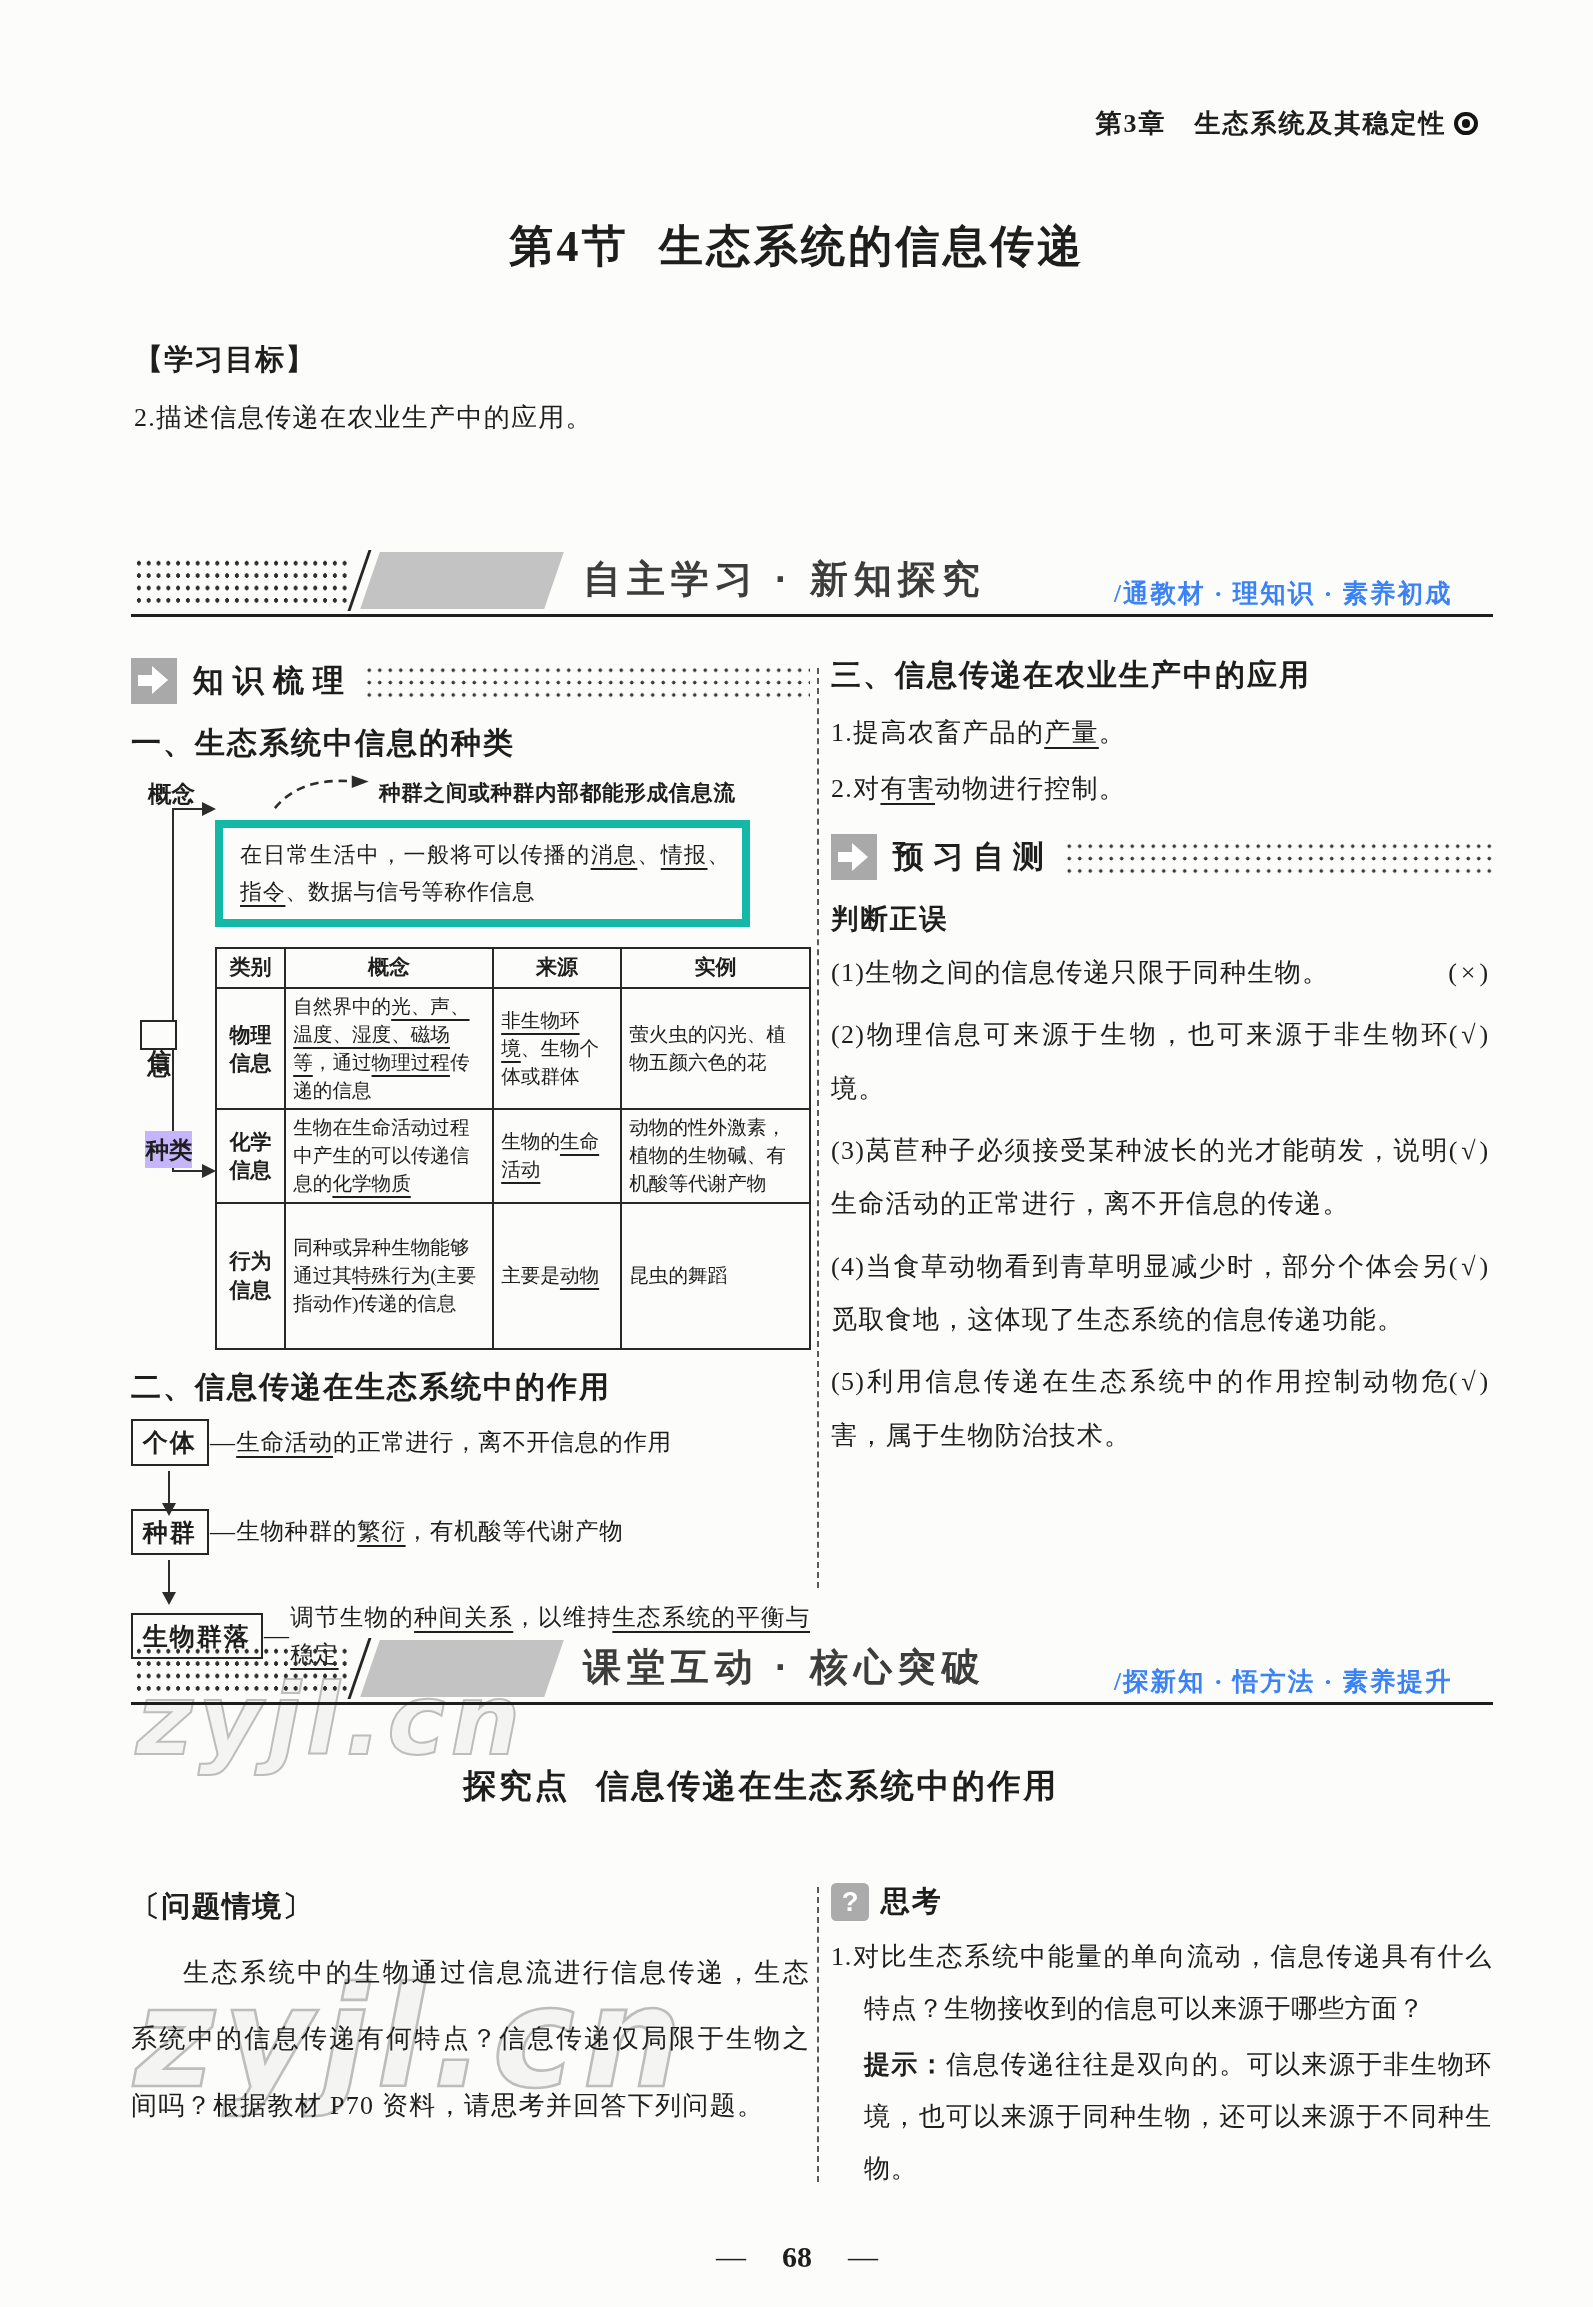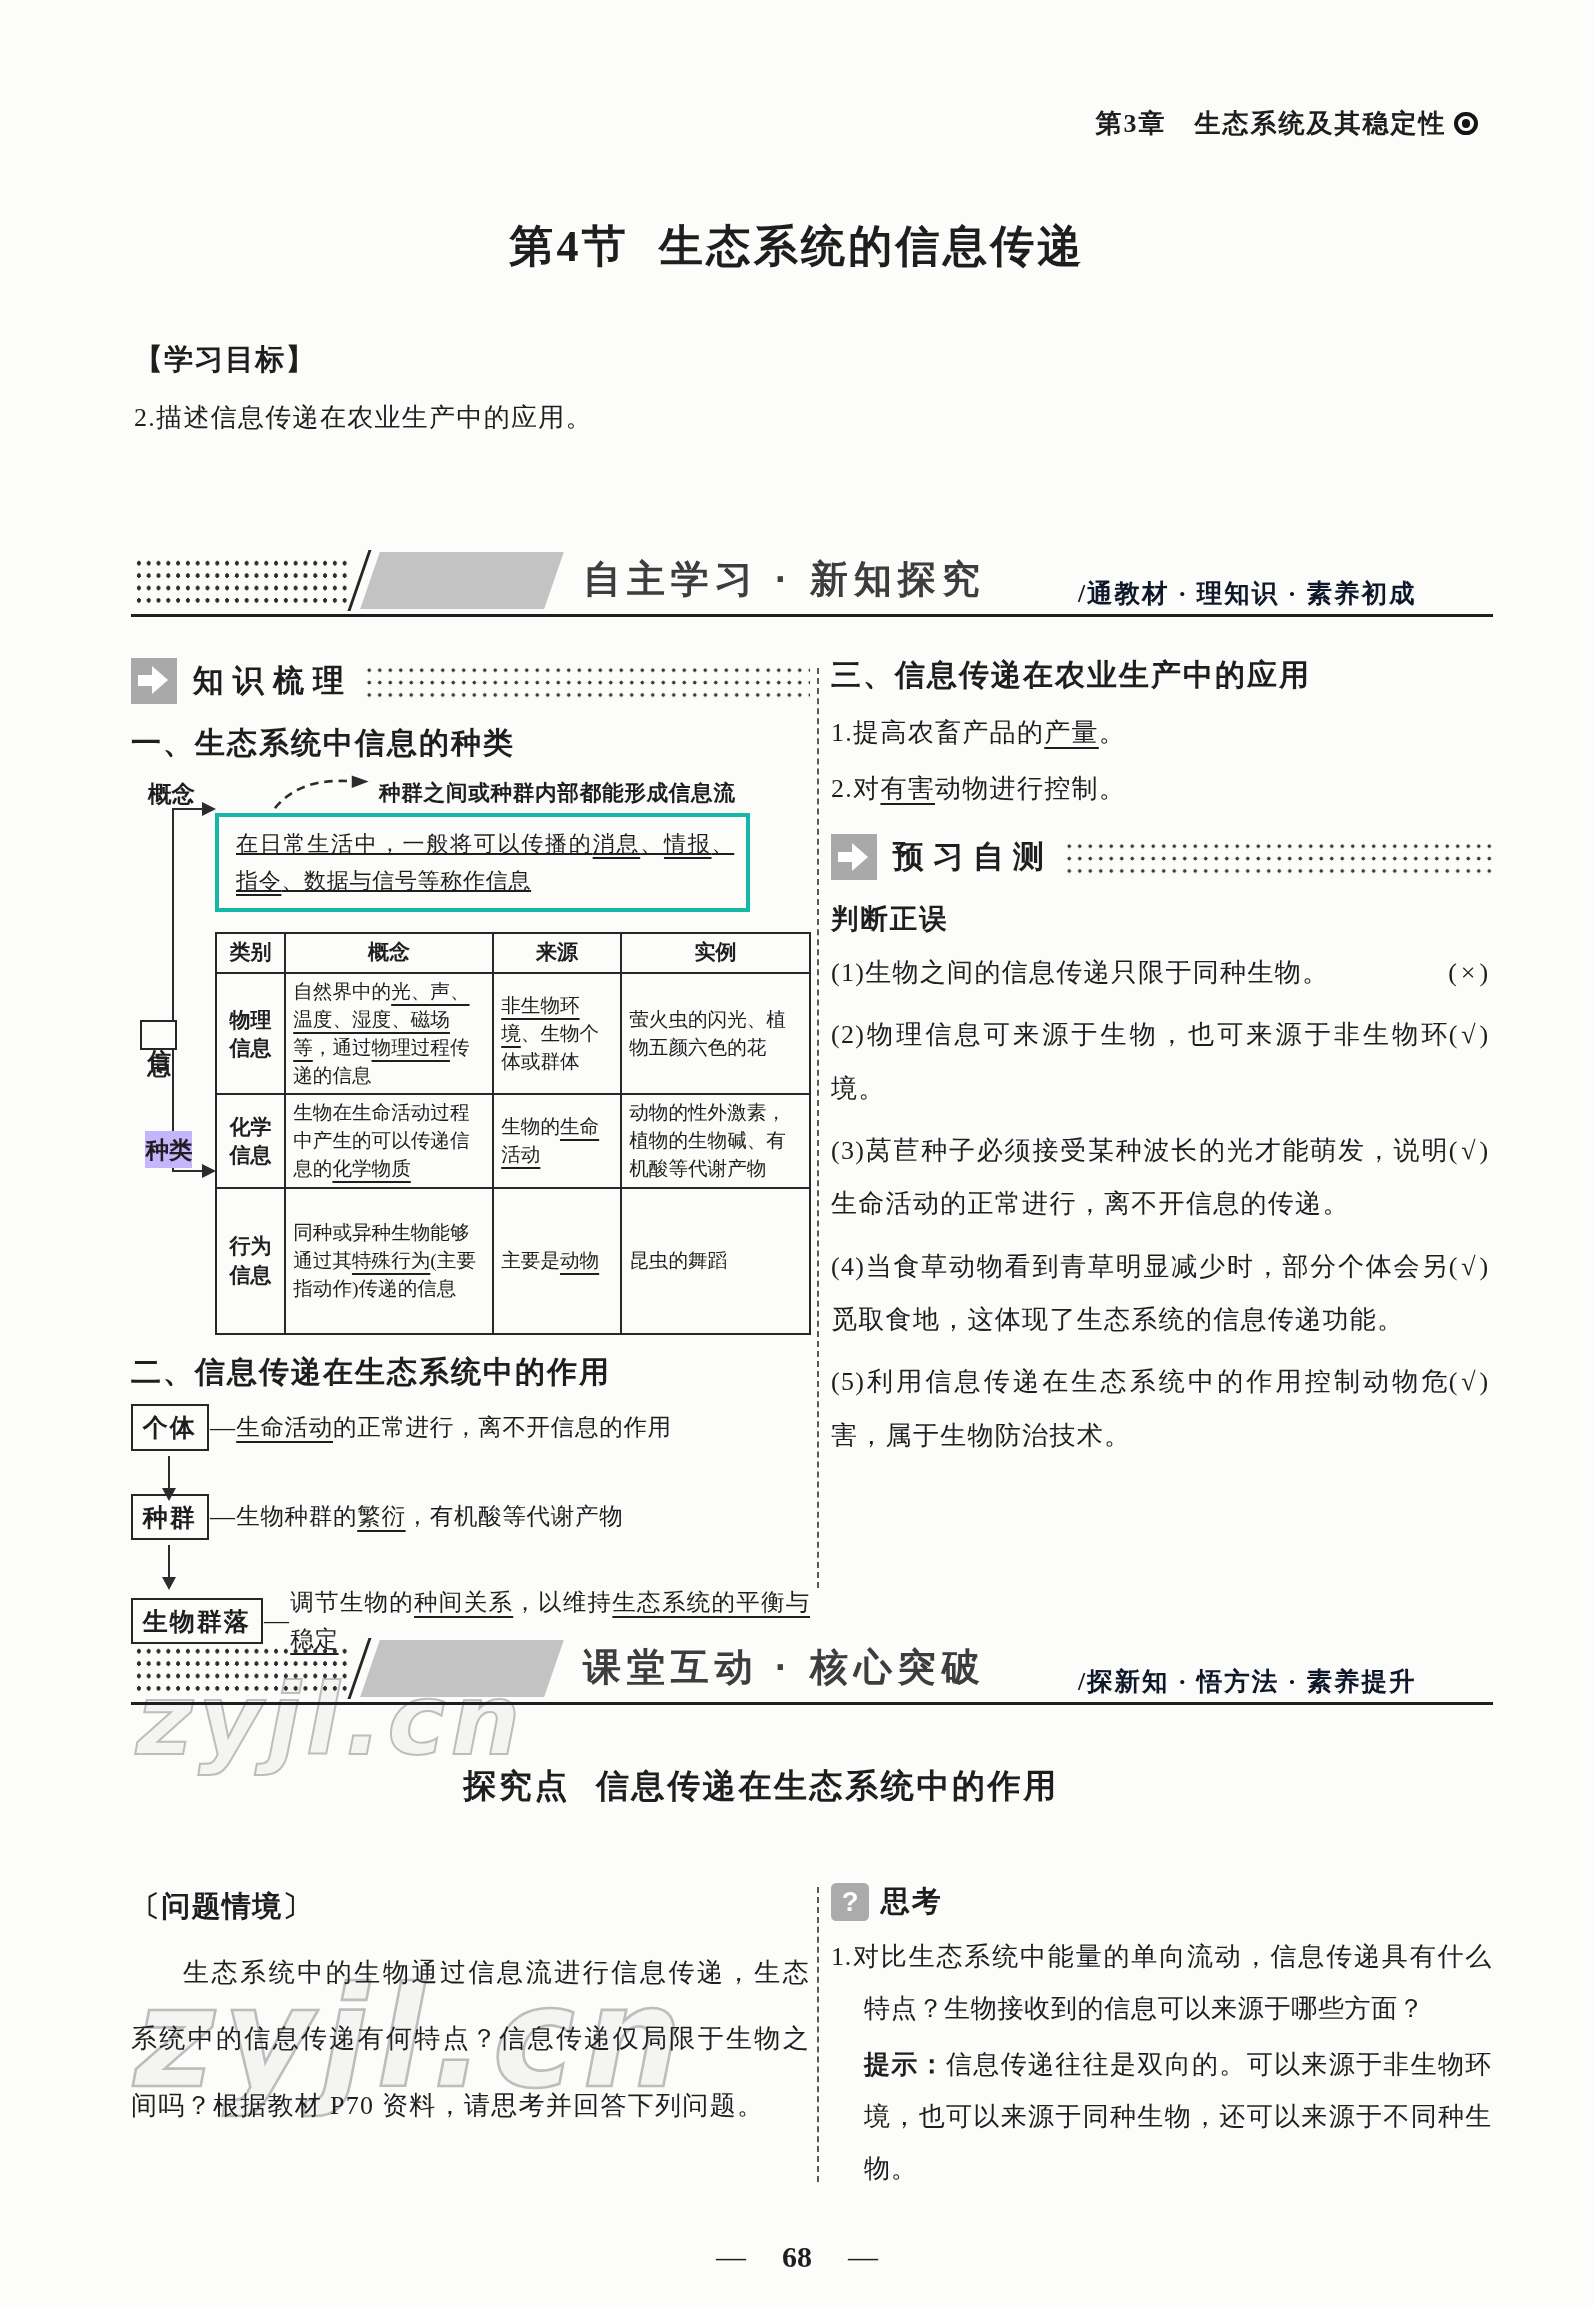--- a/index.html
+++ b/index.html
@@ -19,21 +19,21 @@
   .goals{position:absolute;left:134px;top:340px;width:1294px;}
   .goals-h{font-size:29px;font-weight:bold;letter-spacing:1.3px;}
   .goal{font-size:26px;letter-spacing:1.3px;margin-top:18.3px;line-height:1.55;}
   
   .banner{position:absolute;left:0;width:100%;height:68px;z-index:2;}
   .b-dots{position:absolute;left:134px;top:7.8px;width:216px;height:51px;
     background-image:radial-gradient(circle,#2e2e2e 2px,transparent 2.4px);background-size:9.8px 12.4px;}
   .b-slash{position:absolute;left:358px;top:1.3px;width:3.3px;height:61px;background:#262626;transform:skewX(-19deg);}
   .b-shape{position:absolute;left:370px;top:3.3px;width:184px;height:57px;background:#c3c3c3;transform:skewX(-19deg);}
   .b-title{position:absolute;left:583px;top:5.2px;font-size:38px;font-weight:bold;color:#3d3d3d;letter-spacing:5.9px;font-family:"Liberation Sans","DejaVu Sans",sans-serif;}
-  .b-sub{position:absolute;left:1078px;top:27.4px;font-size:25.5px;font-weight:bold;letter-spacing:2px;color:#0f172a;}
+  .b-sub{position:absolute;left:1114px;top:27.4px;font-size:25.5px;font-weight:bold;letter-spacing:2px;color:#3b82f6;}
   .b-line{position:absolute;left:131px;right:101px;bottom:0;height:3.3px;background:#1f1f1f;}
   
   .leftcol{position:absolute;left:131px;top:655px;width:679px;z-index:2;}
   .rightcol{position:absolute;left:831px;top:655px;width:661px;z-index:2;}
   .vsep{position:absolute;width:0;border-left:2.6px dashed #5a5a5a;z-index:1;}
   #vsep-upper{left:817px;top:668px;height:920px;}
   #vsep-lower{left:817px;top:1887px;height:295px;}
   
   .tag-row{display:flex;align-items:center;height:51px;}
   .tag-icon{position:relative;width:46px;height:46px;background:#a9a9a9;flex:0 0 auto;}
@@ -42,22 +42,22 @@
     border-top:14.4px solid transparent;border-bottom:14.4px solid transparent;border-left:16.3px solid #fff;}
   .tag-label{margin-left:15.7px;font-size:31px;font-weight:bold;letter-spacing:9.1px;white-space:nowrap;}
   .dotfill{flex:1;height:38px;margin-left:10.5px;
     background-image:radial-gradient(circle,#3a3a3a 1.7px,transparent 2.1px);background-size:10.5px 12.4px;background-position:0 2px;}
   .sec-h{font-size:30px;font-weight:bold;letter-spacing:2px;margin-top:17px;}
   
   .kmap{position:relative;margin-top:9.1px;padding-left:84px;}
   .kmap-ann{position:relative;height:38px;margin-left:56px;}
   .ann-svg{position:absolute;left:0;top:1.3px;}
   .ann-text{position:absolute;left:108px;top:5.2px;font-size:21.6px;font-weight:bold;letter-spacing:0.7px;white-space:nowrap;}
-  .concept-box{margin-top:2px;margin-right:60px;border:4px solid #14b8a6;padding:8.5px 11.8px 8.5px 17px;
-    font-size:22px;line-height:1.68;letter-spacing:0.7px;text-align:justify;text-decoration:underline;}
+  .concept-box{margin-top:9px;margin-right:60px;border:8px solid #14b8a6;padding:8.5px 11.8px 8.5px 17px;
+    font-size:22px;line-height:1.68;letter-spacing:0.7px;text-align:justify;}
   .ktable{margin-top:19.6px;width:100%;border-collapse:collapse;table-layout:fixed;font-size:19.6px;line-height:1.42;}
   .ktable th,.ktable td{border:2px solid #282828;padding:3.9px 7.2px;vertical-align:middle;}
   .ktable th{font-size:21px;font-weight:bold;text-align:center;height:31px;}
   .ktable td.tcell{font-weight:bold;text-align:center;font-size:21px;line-height:1.35;}
   .ktable tr.r1{height:118px;} .ktable tr.r2{height:93px;} .ktable tr.r3{height:146px;}
   .concept-label{position:absolute;left:17px;top:5.2px;font-size:23.5px;font-weight:bold;z-index:3;}
   .type-label{position:absolute;left:14.4px;top:358px;font-size:23.5px;font-weight:bold;background:#c4b5fd;z-index:3;padding:2.6px 0;}
   .info-box{position:absolute;left:9.1px;top:247px;border:2px solid #262626;background:#fcfcfa;z-index:3;
     writing-mode:vertical-rl;text-orientation:upright;font-size:23.5px;font-weight:bold;letter-spacing:5.2px;padding:7.8px 4.6px;line-height:1;}
   .spine{position:absolute;left:41px;top:35px;width:2px;height:363px;background:#2c2c2c;z-index:2;}

